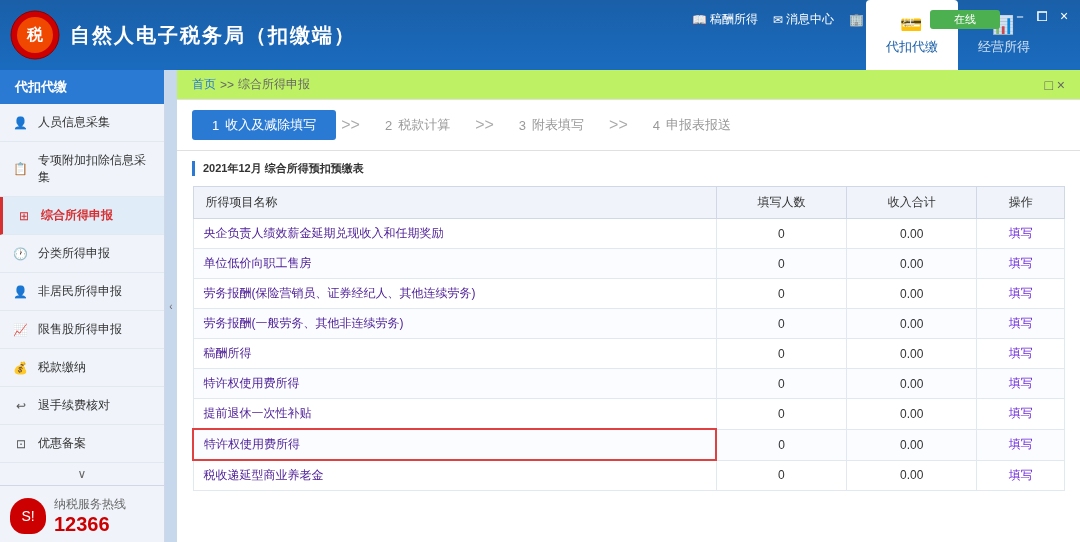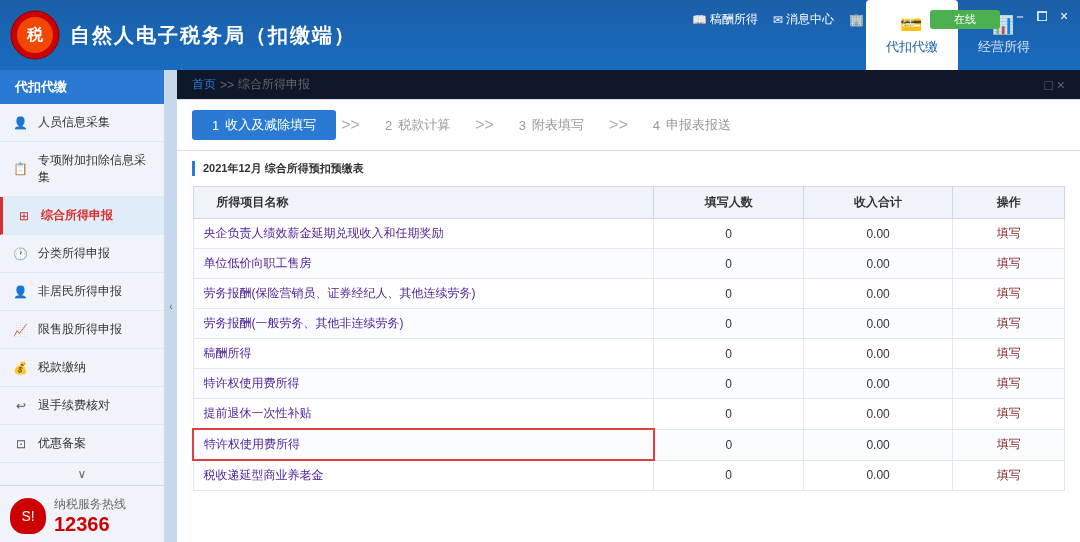--- a/index.html
+++ b/index.html
@@ -154,21 +154,21 @@
       background: white;
       display: flex;
       flex-direction: column;
       overflow: hidden;
     }
     .breadcrumb {
       padding: 6px 15px;
       font-size: 12px;
       color: #666;
       border-bottom: 1px solid #e0e0e0;
-      background: #0f172a;
+      background: #bef264;
       display: flex;
       align-items: center;
       gap: 4px;
     }
     .breadcrumb a { color: #2a7ad4; text-decoration: none; cursor: pointer; }
     .close-btn {
       margin-left: auto;
       cursor: pointer;
       font-size: 14px;
       color: #666;
@@ -219,42 +219,42 @@
       padding-left: 8px;
     }
     .data-table {
       width: 100%;
       border-collapse: collapse;
       font-size: 12px;
     }
     .data-table th {
       background: #f0f4fa;
       border: 1px solid #d0d8e8;
-      padding: 7px 23px;
+      padding: 7px 12px;
       text-align: center;
       color: #333;
-      font-weight: bold;
+      font-weight: normal;
     }
     .data-table th:first-child { text-align: left; }
     .data-table td {
       border: 1px solid #e0e8f0;
       padding: 6px 10px;
       color: #333;
     }
     .data-table td:not(:first-child) { text-align: center; }
     .data-table tr:nth-child(even) { background: #fafcff; }
     .data-table tr.highlighted td:first-child {
       border: 2px solid #e04040;
     }
     .link-cell {
       color: #4c1d95;
       cursor: pointer;
     }
     .action-link {
-      color: #7f1d1d;
+      color: #6d28d9;
       cursor: pointer;
       text-decoration: none;
     }
 
     
     .online-badge {
       background: #4caf50;
       color: white;
       font-size: 11px;
       padding: 2px 24px;

